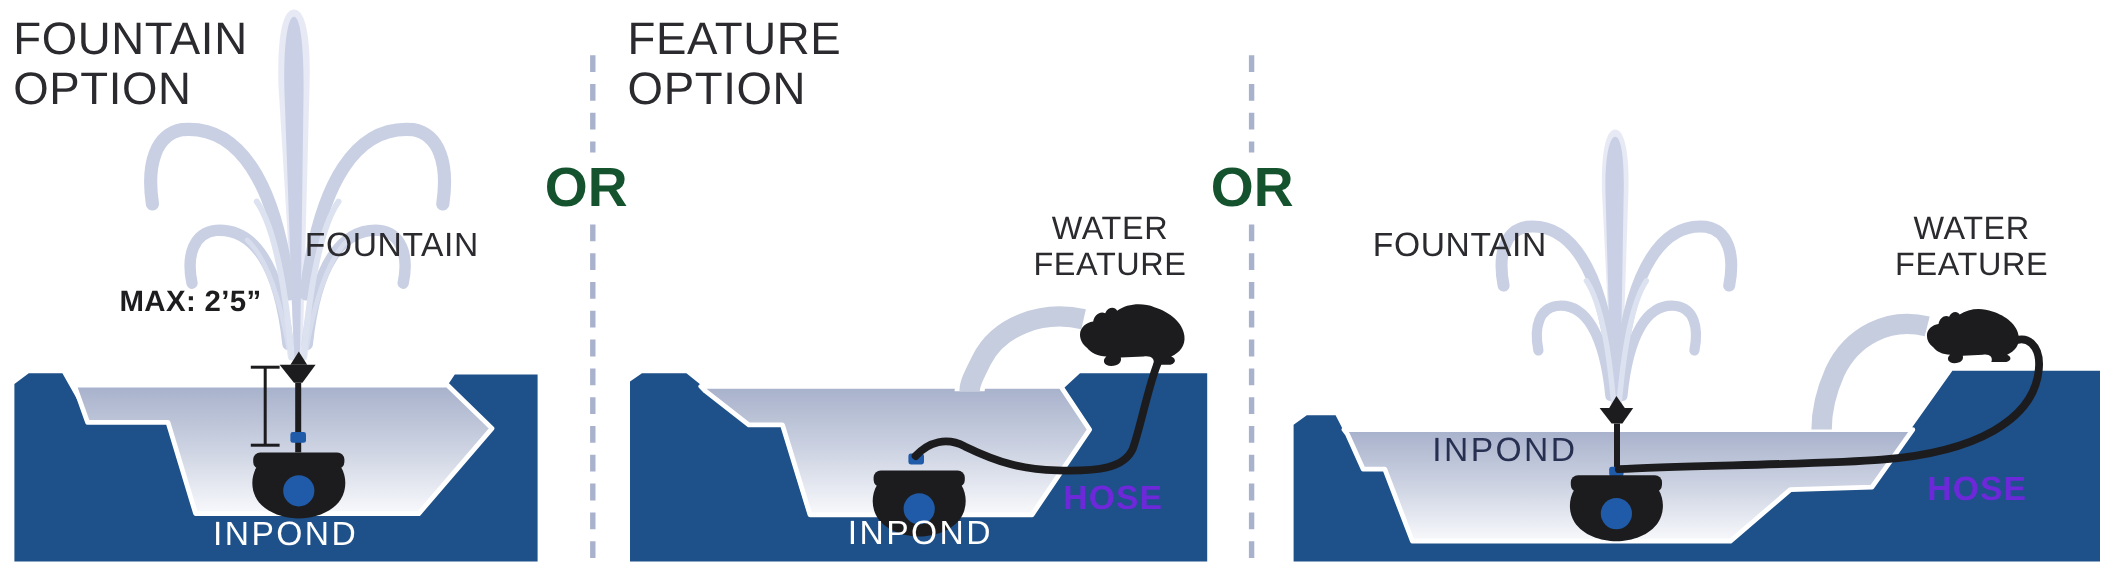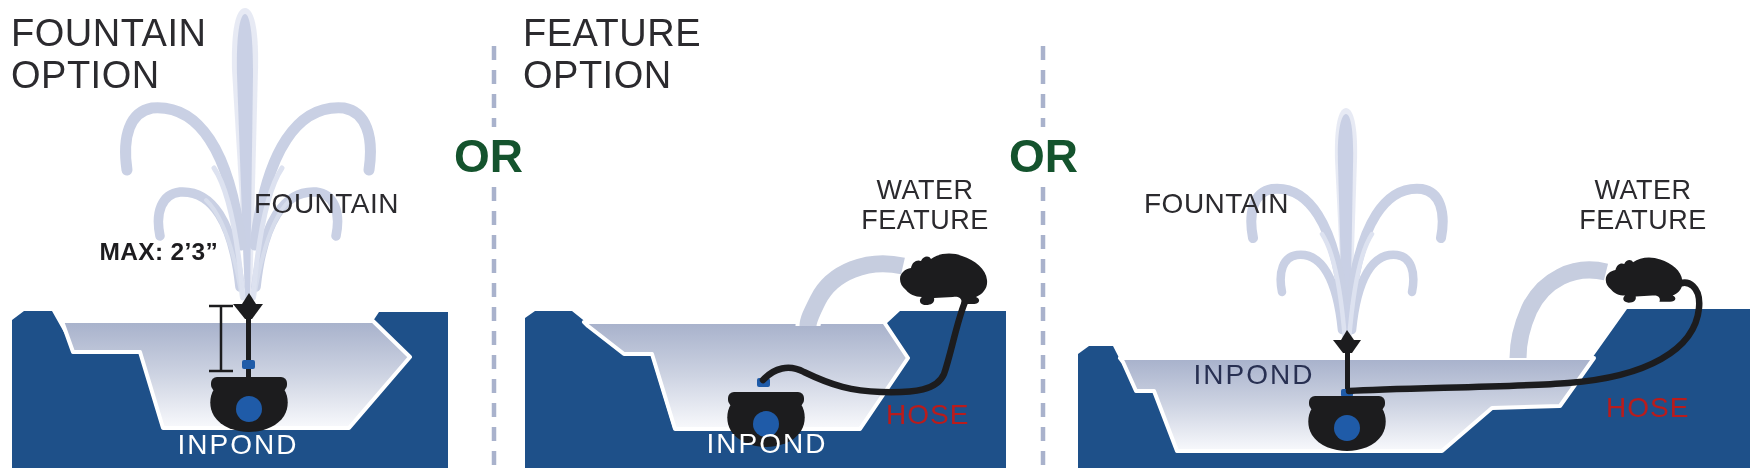--- a/index.html
+++ b/index.html
@@ -22,21 +22,21 @@
   .wf{
     font-size:27px;line-height:30px;color:#2b2a2e;text-align:center;letter-spacing:0.5px;white-space:nowrap;
   }
   .inpond-light{
     font-size:28px;color:#ffffff;letter-spacing:2px;text-align:center;white-space:nowrap;
   }
   .inpond-dark{
     font-size:28px;color:#283052;letter-spacing:2px;text-align:center;white-space:nowrap;
   }
   .hose{
-    font-size:28px;color:#b91c1c;letter-spacing:1px;white-space:nowrap;
+    font-size:28px;color:#6d28d9;letter-spacing:1px;white-space:nowrap;font-weight:bold;
   }
   .or{
     font-size:46px;line-height:48px;font-weight:bold;color:#14532d;text-align:center;white-space:nowrap;
   }
   svg{display:block;}
 </style>
 </head>
 <body>
 
 <div class="stage">
@@ -145,21 +145,21 @@
     <path d="M1349,391 C1400,388 1520,387 1568,383 C1646,377 1695,350 1699,308 C1701,288 1689,277 1675,286" fill="none" stroke="#1C1C1E" stroke-width="6.5" stroke-linecap="round"></path>
     <use href="#frog" transform="translate(1604,256) scale(0.88)" fill="#1C1C1E"></use>
   </svg>
 
   <div class="abs title" style="left:11px;top:12px">
     <div>FOUNTAIN</div>
     <div>OPTION</div>
   </div>
   <div class="abs lbl" style="left:254px;top:188px">FOUNTAIN</div>
   <div class="abs minmax" style="left:50px;top:237px;width:168px">
-    <div>MAX: 2’3”</div>
+    <div>MAX: 2’5”</div>
   </div>
   <div class="abs inpond-light" style="left:167px;top:429px;width:142px">INPOND</div>
 
   <div class="abs or" style="left:454px;top:132px;width:68px">OR</div>
 
   <div class="abs title" style="left:523px;top:12px">
     <div>FEATURE</div>
     <div>OPTION</div>
   </div>
   <div class="abs wf" style="left:858px;top:175px;width:134px">

